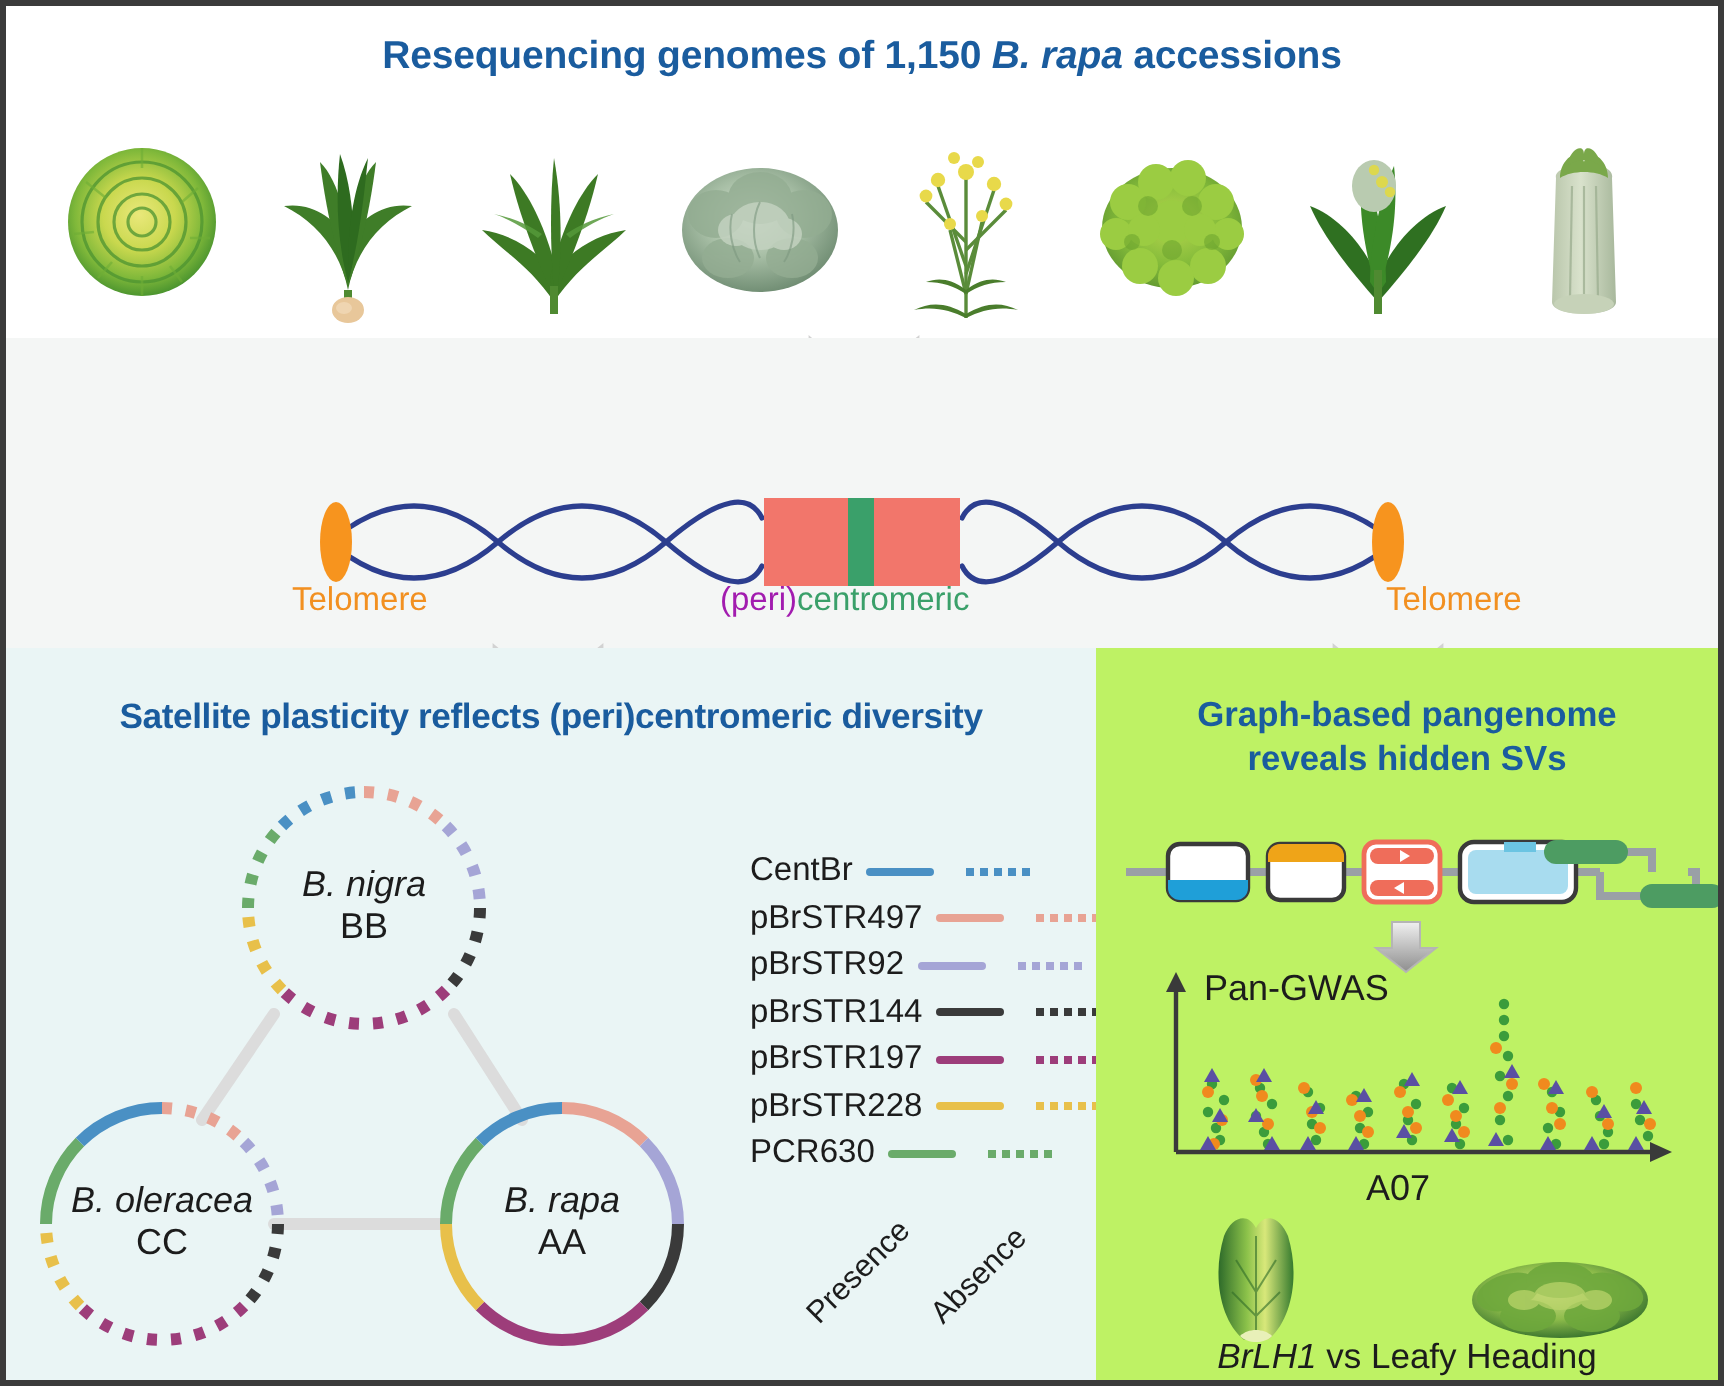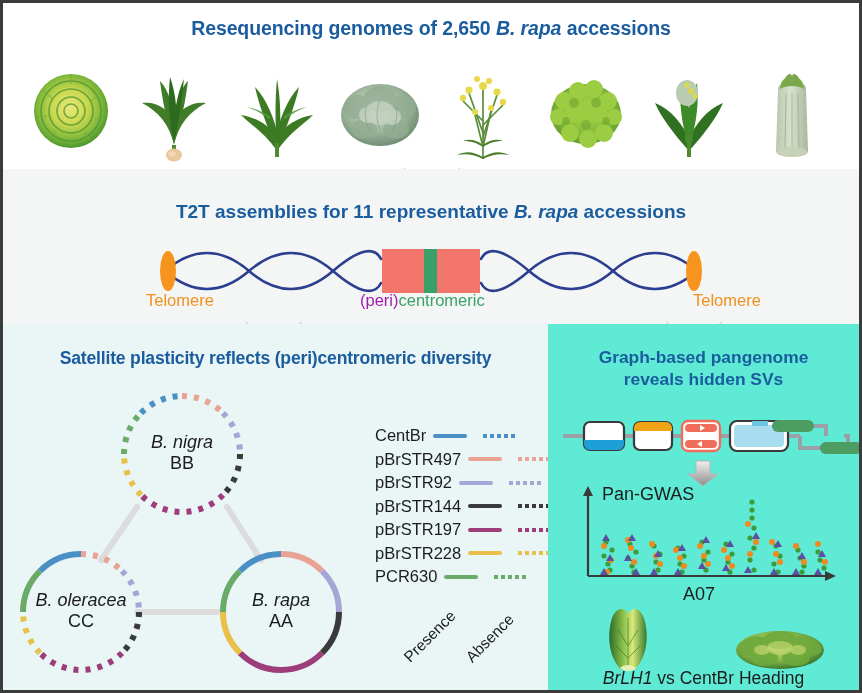--- a/index.html
+++ b/index.html
@@ -58,21 +58,21 @@
   .cen-core { color: #3aa06a; }
 
   
   .sec3 { position: absolute; left: 0; top: 321px; width: 856px; height: 366px; }
   .panel-left {
     position: absolute; left: 0; top: 0; width: 545px; height: 366px;
     background: #eaf5f5;
   }
   .panel-right {
     position: absolute; left: 545px; top: 0; width: 311px; height: 366px;
-    background: #5eead4;
+    background: #bef264;
   }
   .title3 {
     text-align: center; padding-top: 24px;
     font-size: 17.6px; font-weight: bold; color: #1a5c9e;
     letter-spacing: -0.2px;
   }
   .title4 {
     text-align: center; padding-top: 22px;
     font-size: 17.4px; font-weight: bold; color: #1a5c9e;
     line-height: 1.28;
@@ -133,21 +133,21 @@
   
   .chev { position: absolute; }
 </style>
 </head>
 <body>
 
 <div id="abstract">
 
   <div class="sec1">
     <div class="title1">
-      <span>Resequencing genomes of 2,650 </span><span class="ital">B. rapa</span><span> accessions</span>
+      <span>Resequencing genomes of 1,150 </span><span class="ital">B. rapa</span><span> accessions</span>
     </div>
 
     <div class="plant-row">
 
       <div class="plant">
         <svg viewBox="0 0 84 104" width="84" height="104">
           <defs>
               <radialGradient id="pg1" cx="48%" cy="45%" r="58%">
             <stop offset="0%" stop-color="#e9e87a"></stop>
                 <stop offset="42%" stop-color="#c9d84e"></stop>
@@ -349,23 +349,20 @@
       </div>
 
     </div>
   </div>
 
   <svg class="chev" style="left:398px;top:162px;" width="62" height="32">
     <path d="M4 4 L31 26 L58 4 L58 12 L31 34 L4 12 Z" fill="#ffffff" stroke="#d2d2d2" stroke-width="1.4"></path>
   </svg>
 
   <div class="sec2">
-    <div class="title2">
-      <span>T2T assemblies for 11 representative </span><span class="ital">B. rapa</span><span> accessions</span>
-    </div>
 
     <div class="chrom-wrap">
       <svg width="856" height="48" viewBox="0 0 856 48">
 
         <g fill="none" stroke="#2c3e8f" stroke-width="2.6" stroke-linecap="round">
           <path d="M162 24 C190 0 218 0 246 24 C274 48 302 48 330 24 C358 0 372 0 378 12"></path>
           <path d="M162 24 C190 48 218 48 246 24 C274 0 302 0 330 24 C358 48 372 48 378 36"></path>
 
           <path d="M478 12 C484 0 498 0 526 24 C554 48 582 48 610 24 C638 0 666 0 694 24"></path>
           <path d="M478 36 C484 48 498 48 526 24 C554 0 582 0 610 24 C638 48 666 48 694 24"></path>
@@ -713,17 +710,17 @@
           <g fill="#b9d46a" opacity=".75">
             <ellipse cx="232" cy="42" rx="13" ry="7"></ellipse>
               <ellipse cx="214" cy="44" rx="8" ry="5"></ellipse>
             <ellipse cx="250" cy="44" rx="8" ry="5"></ellipse>
           </g>
         </g>
       </svg>
     </div>
 
     <div class="caption-bot">
-      <span class="g">BrLH1</span><span> vs CentBr Heading</span>
+      <span class="g">BrLH1</span><span> vs Leafy Heading</span>
     </div>
 
   </div>
 </div>
 
 </body></html>

